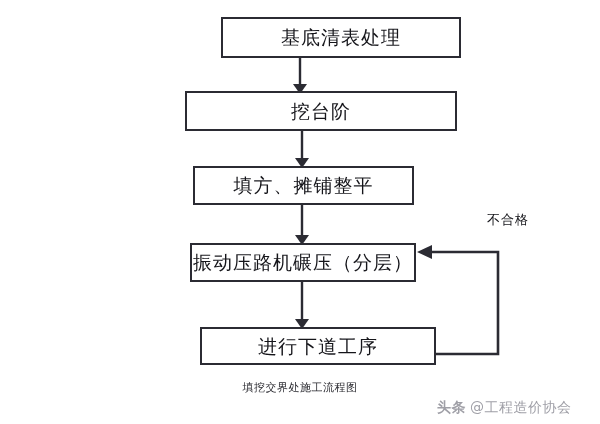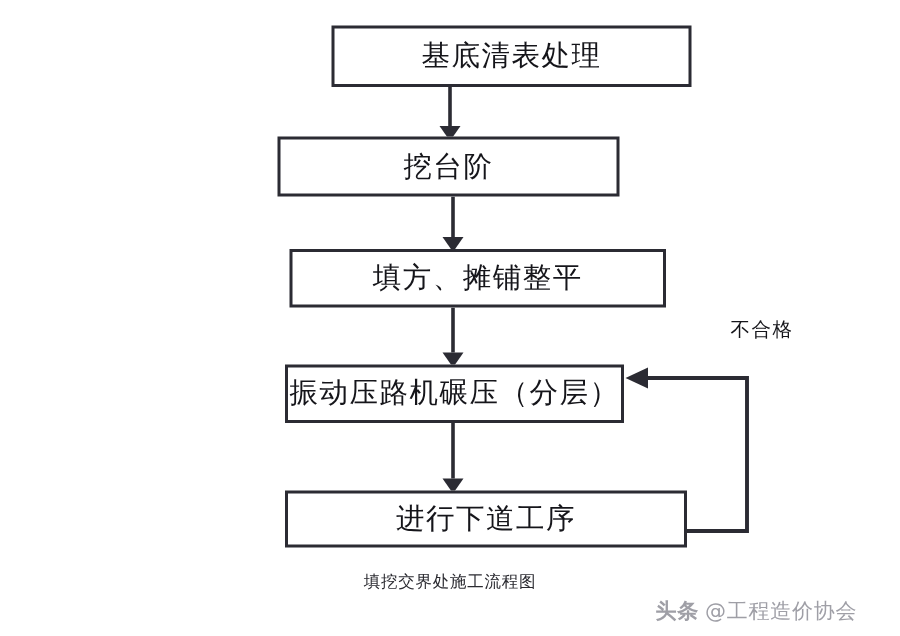--- a/index.html
+++ b/index.html
@@ -36,24 +36,24 @@
     justify-content: center;
     color: #15151a;
     font-size: 19px;
     letter-spacing: 1px;
     white-space: nowrap;
   }
   .node-label {
     line-height: 1;
   }
   #node-1 { left: 173px; top: 17px;  width: 240px; height: 41px; margin-left: 48px; }
-  #node-2 { left: 185px; top: 91px;  width: 228px; height: 40px; }
-  #node-3 { left: 193px; top: 166px; width: 251px; height: 39px; }
+  #node-2 { left: 185px; top: 91px;  width: 272px; height: 40px; }
+  #node-3 { left: 193px; top: 166px; width: 221px; height: 39px; }
   #node-4 { left: 190px; top: 243px; width: 226px; height: 39px; justify-content: center; }
-  #node-5 { left: 190px; top: 327px; width: 268px; height: 38px; }
+  #node-5 { left: 200px; top: 327px; width: 236px; height: 38px; }
 
   #reject-label {
     position: absolute;
     left: 487px;
     top: 211px;
     font-size: 13px;
     letter-spacing: 1px;
     color: #15151a;
     white-space: nowrap;
   }

